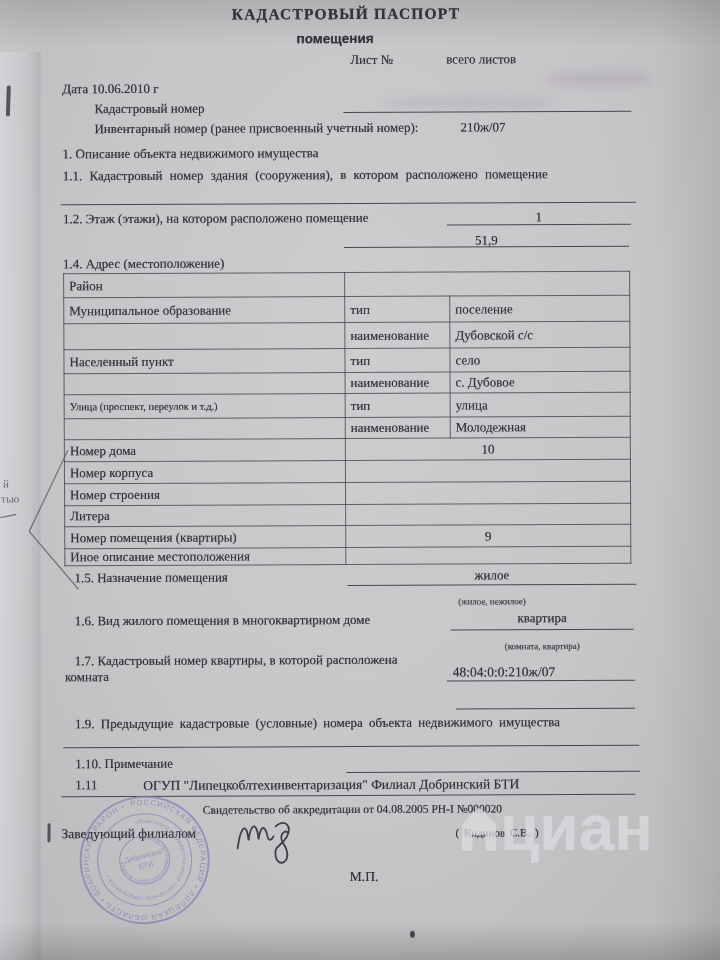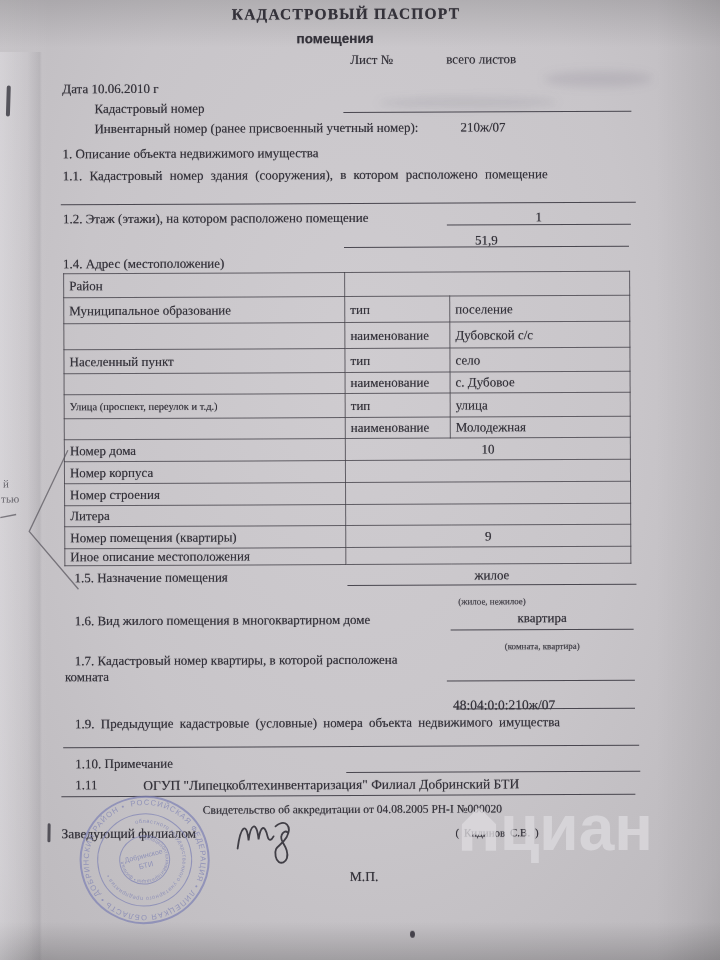--- a/index.html
+++ b/index.html
@@ -152,21 +152,21 @@
     <div class="ul" style="left:347px;top:585px;width:289px;"></div>
     <div class="t small ctr" style="left:347px;top:597px;width:289px;">(жилое, нежилое)</div>
 
     <div class="t" style="left:74px;top:613px;">1.6. Вид жилого помещения в многоквартирном доме</div>
     <div class="t ctr" style="left:450px;top:612px;width:183px;">квартира</div>
     <div class="ul" style="left:450px;top:630px;width:183px;"></div>
     <div class="t small ctr" style="left:450px;top:642px;width:183px;">(комната, квартира)</div>
 
     <div class="t" style="left:74px;top:653px;">1.7. Кадастровый номер квартиры, в которой расположена</div>
     <div class="t" style="left:64px;top:669px;">комната</div>
-    <div class="t" style="left:452px;top:698px;font-size:13.5px;">48:04:0:0:210ж/07</div>
+    <div class="t" style="left:452px;top:665px;font-size:13.5px;">48:04:0:0:210ж/07</div>
     <div class="ul" style="left:446px;top:681px;width:188px;"></div>
 
     <div class="ul" style="left:455px;top:709px;width:179px;"></div>
 
     <div class="t ws3" style="left:74px;top:716px;">1.9. Предыдущие кадастровые (условные) номера объекта недвижимого имущества</div>
     <div class="ul thick" style="left:62px;top:746px;width:576px;"></div>
 
     <div class="t" style="left:74px;top:756px;text-align:center;">1.10. Примечание</div>
     <div class="ul" style="left:345px;top:772px;width:294px;"></div>
 

